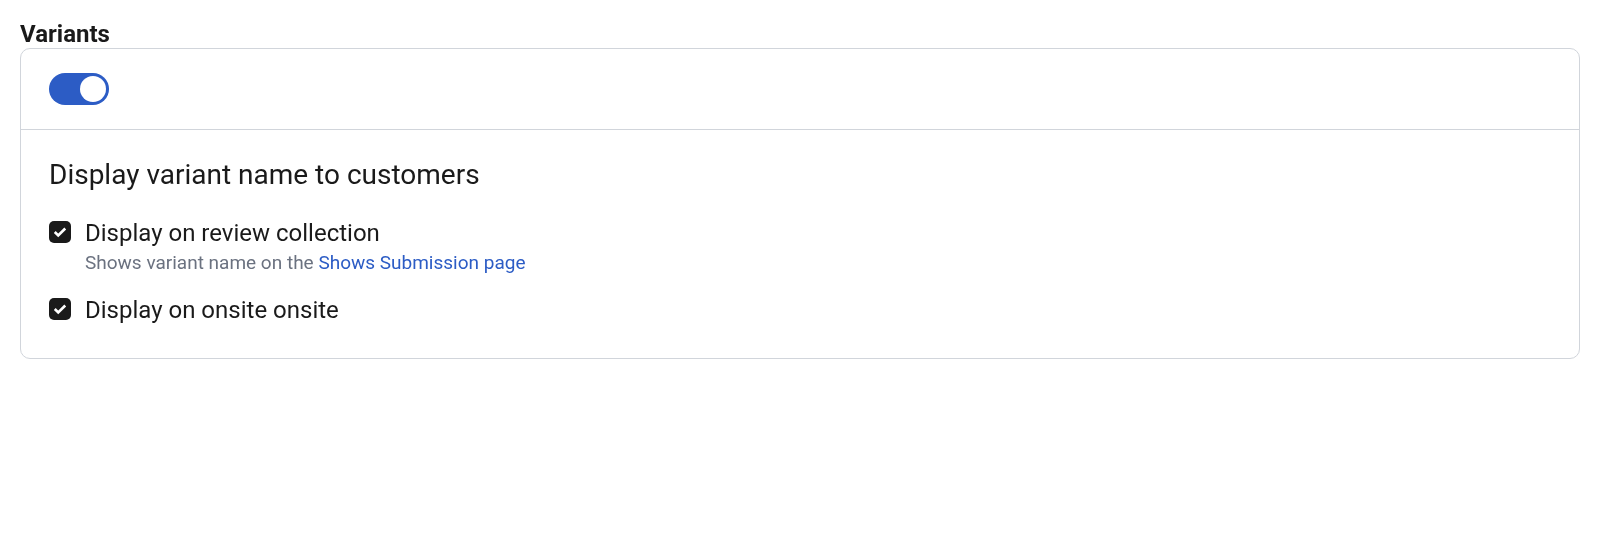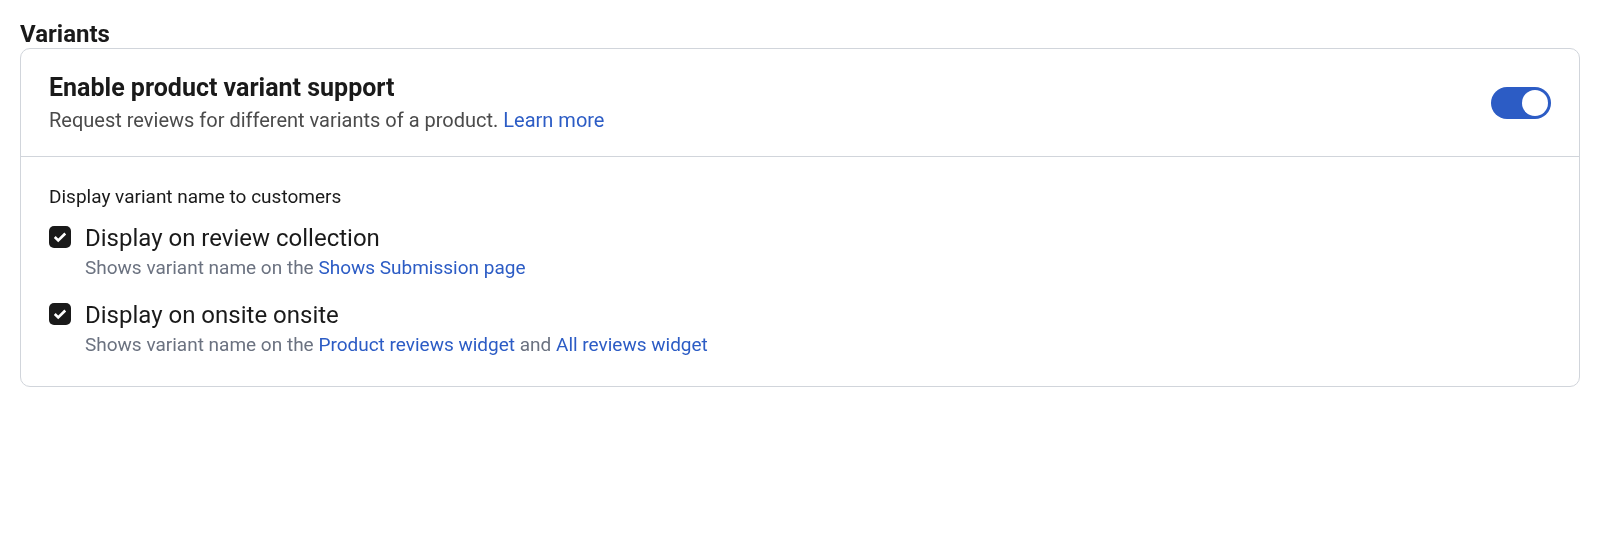--- a/index.html
+++ b/index.html
@@ -64,23 +64,23 @@
       height: 26px;
       background: #fff;
       border-radius: 50%;
       top: 3px;
       right: 3px;
     }
     .card-body {
       padding: 28px 28px 30px 28px;
     }
     .sub-title {
-      font-size: 19px;
+      font-size: 28px;
       color: #1a1a1a;
-      margin-bottom: 16px;
+      margin-bottom: 28px;
       font-weight: 400;
     }
     .checkbox-item {
       display: flex;
       align-items: flex-start;
       gap: 14px;
       margin-bottom: 22px;
     }
     .checkbox-item:last-child {
       margin-bottom: 0;
@@ -117,26 +117,20 @@
       color: #6b7280;
     }
   </style>
 </head>
 <body>
 
 <h1 class="page-title">Variants</h1>
 
 <div class="card">
   <div class="card-header">
-    <div class="header-text">
-      <div class="header-title">Enable product variant support</div>
-      <div class="header-desc">
-        <span>Request reviews for different variants of a product. </span><a class="link">Learn more</a>
-      </div>
-    </div>
     <div class="toggle"></div>
   </div>
 
   <div class="card-body">
     <div class="sub-title">Display variant name to customers</div>
 
     <div class="checkbox-item">
       <div class="checkbox">
         <svg viewBox="0 0 16 16">
             <polyline points="2,8 6,12 14,4"></polyline>
@@ -151,20 +145,17 @@
     </div>
 
     <div class="checkbox-item">
       <div class="checkbox">
         <svg viewBox="0 0 16 16">
             <polyline points="2,8 6,12 14,4"></polyline>
           </svg>
       </div>
       <div class="checkbox-content">
         <div class="checkbox-label">Display on onsite onsite</div>
-        <div class="checkbox-desc">
-          <span>Shows variant name on the </span><a class="link">Product reviews widget</a><span> and </span><a class="link">All reviews widget</a>
-        </div>
       </div>
     </div>
 
   </div>
 </div>
 
 </body></html>

